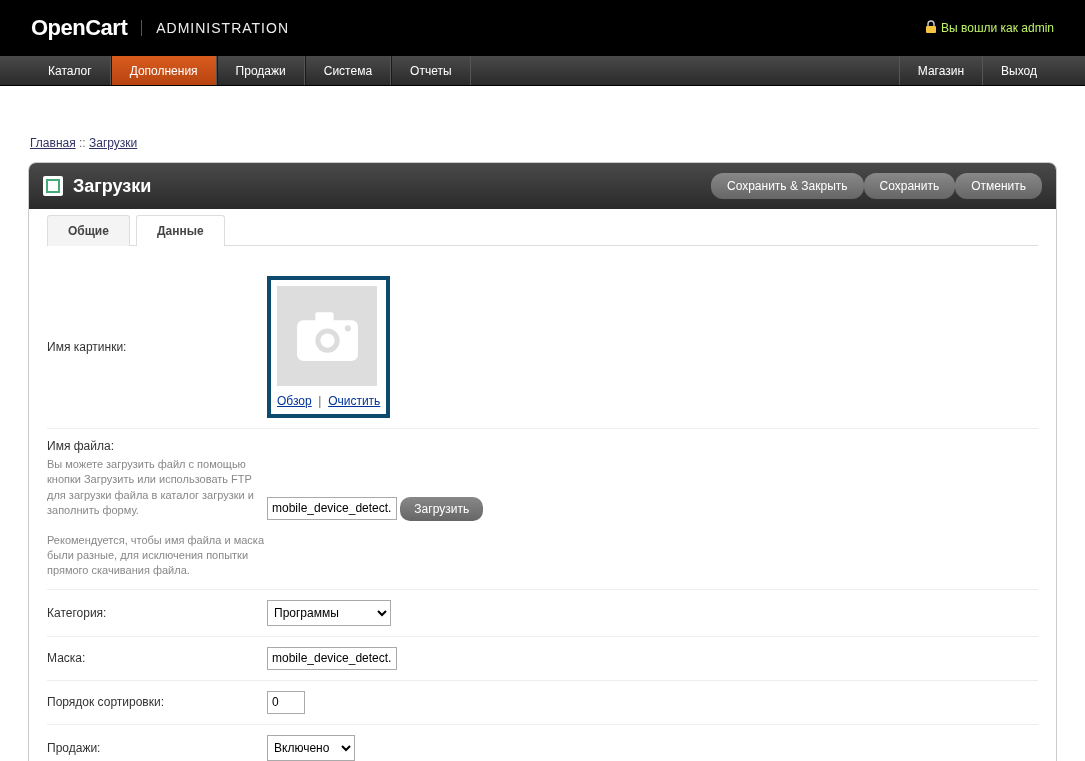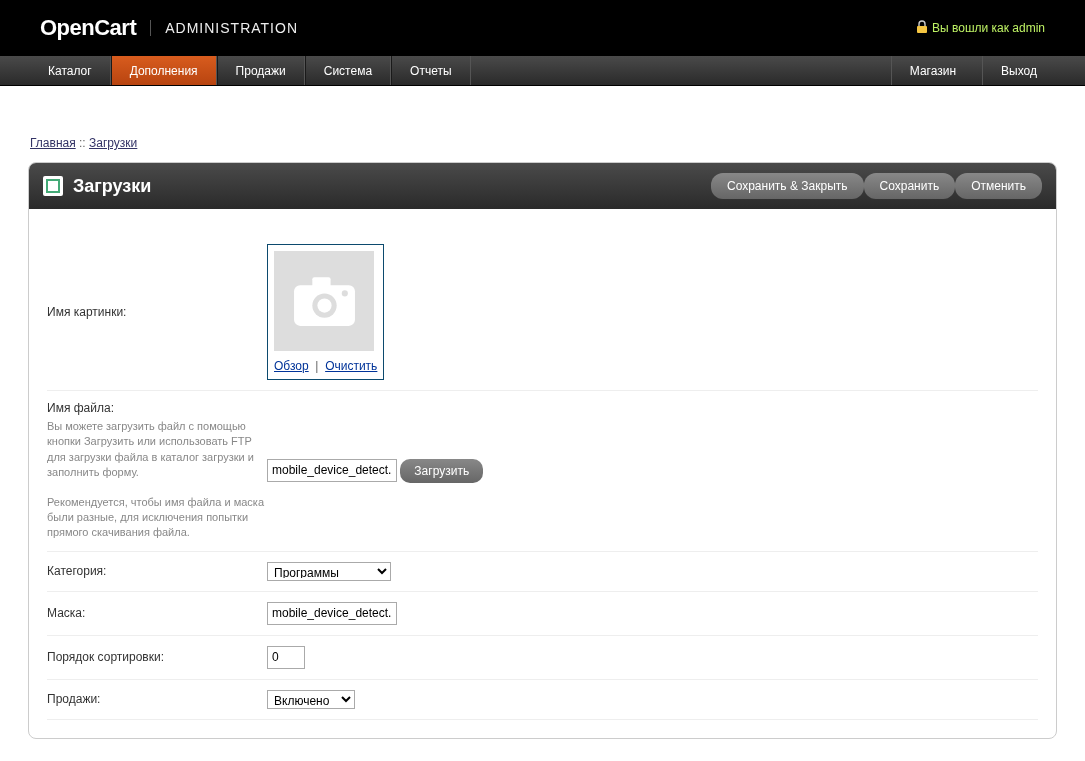--- a/index.html
+++ b/index.html
@@ -1,30 +1,30 @@
 <!DOCTYPE html>
 <html><head>
 <meta charset="utf-8">
 <style>
 * { box-sizing: border-box; margin: 0; padding: 0; }
 body { font-family: Arial, Helvetica, sans-serif; font-size: 12px; background: #fff; color: #333; }
 
-.header-top { background: #000; height: 56px; display: flex; align-items: center; justify-content: space-between; padding: 0 40px; }
+.header-top { background: #000; height: 56px; display: flex; align-items: center; justify-content: space-between; padding: 0 31px; }
 .logo-area { display: flex; align-items: center; gap: 14px; }
 .logo-brand { color: #fff; font-size: 22px; font-weight: bold; letter-spacing: -0.5px; }
 .logo-admin { color: #eee; font-size: 14px; letter-spacing: 1px; border-left: 1px solid #555; padding-left: 14px; }
 .login-info { color: #bef264; font-size: 12px; display: flex; align-items: center; gap: 4px; }
 .lock-icon svg { width: 12px; height: 14px; }
 
 .nav-bar { background: linear-gradient(#4a4a4a, #2a2a2a); height: 30px; display: flex; align-items: stretch; justify-content: space-between; padding: 0 30px; border-bottom: 1px solid #000; }
 .nav-left, .nav-right { display: flex; }
 .nav-item { color: #fff; font-size: 12px; padding: 0 18px; display: flex; align-items: center; cursor: pointer; border-left: 1px solid #1a1a1a; border-right: 1px solid #555; }
 .nav-item:first-child { border-left: none; }
 .nav-item.active { background: linear-gradient(#d85c1e, #b84410); }
-.nav-right .nav-item { border-left: 1px solid #555; border-right: none; margin-left: 8px; }
+.nav-right .nav-item { border-left: 1px solid #555; border-right: none; }
 
 .breadcrumb { padding: 14px 30px 4px; color: #666; font-size: 12px; margin-top: 36px; }
 .breadcrumb a { color: #336; text-decoration: underline; }
 
 .content-wrap { padding: 8px 28px 20px; }
 .box { border: 1px solid #ccc; border-radius: 8px; overflow: hidden; background: #fff; }
 .box-header { background: linear-gradient(#4a4a4a, #2a2a2a); padding: 10px 14px; display: flex; align-items: center; justify-content: space-between; }
 .box-title-area { display: flex; align-items: center; gap: 10px; }
 .box-title { color: #fff; font-size: 18px; font-weight: bold; }
 .box-icon { width: 20px; height: 20px; background: #fff; border-radius: 2px; display: inline-block; position: relative; }
@@ -38,31 +38,31 @@
 .tab.active { border-color: #ddd; background: #fff; border-top-left-radius: 3px; border-top-right-radius: 3px; }
 .tab.inactive { border-color: #ddd; background: #f4f4f4; border-radius: 3px 3px 0 0; margin-right: 6px; }
 
 .form-table { width: 100%; border-collapse: collapse; margin-top: 20px; }
 .form-table tr { border-bottom: 1px solid #eee; }
 .form-table td { padding: 10px 0; vertical-align: middle; }
 .form-table td.label-cell { width: 220px; color: #333; vertical-align: middle; }
 .form-table td.label-cell .help { color: #888; font-size: 11px; margin-top: 4px; line-height: 1.4; }
 .form-table .top-help { margin-bottom: 14px; }
 
-.img-preview-box { display: inline-block; border: 1px solid #0c4a6e; padding: 6px; text-align: center; }
+.img-preview-box { display: inline-block; border: 4px solid #0c4a6e; padding: 6px; text-align: center; }
 .img-preview { width: 100px; height: 100px; background: #ddd; display: flex; align-items: center; justify-content: center; }
 .img-preview svg { width: 65px; height: 55px; fill: #fff; }
 .img-actions { margin-top: 8px; font-size: 12px; color: #666; }
 .img-actions a { color: #003399; text-decoration: underline; }
 
 input[type="text"] { border: 1px solid #aaa; padding: 3px 4px; font-size: 12px; height: 23px; }
 .input-file { width: 130px; }
 .input-mask { width: 130px; }
 .input-sort { width: 38px; }
-select { border: 1px solid #aaa; padding: 2px 2px; font-size: 12px; height: 19px; background: #fff; }
+select { border: 1px solid #aaa; padding: 2px 2px; font-size: 12px; height: 26px; background: #fff; }
 .select-cat { width: 124px; }
 .select-status { width: 88px; }
 .btn-inline { background: linear-gradient(#888, #666); color: #fff; border: none; border-radius: 10px; padding: 5px 14px; font-size: 12px; cursor: pointer; vertical-align: middle; }
 </style>
 </head>
 <body>
 
 <div class="header-top">
   <div class="logo-area">
     <span class="logo-brand">OpenCart</span>
@@ -105,20 +105,24 @@
         <span class="box-title">Загрузки</span>
       </div>
       <div class="box-actions">
         <button class="btn">Сохранить &amp; Закрыть</button>
         <button class="btn">Сохранить</button>
         <button class="btn">Отменить</button>
       </div>
     </div>
     <div class="box-body">
 
+      <div class="tabs">
+        <div class="tab inactive">Общие</div>
+        <div class="tab active">Данные</div>
+      </div>
 
       <table class="form-table">
         <tbody>
             <tr>
           <td class="label-cell">Имя картинки:</td>
           <td>
             <div class="img-preview-box">
               <div class="img-preview">
                 <svg viewBox="0 0 64 52">
                   <rect x="2" y="10" width="60" height="40" rx="6" fill="#fff"></rect>

